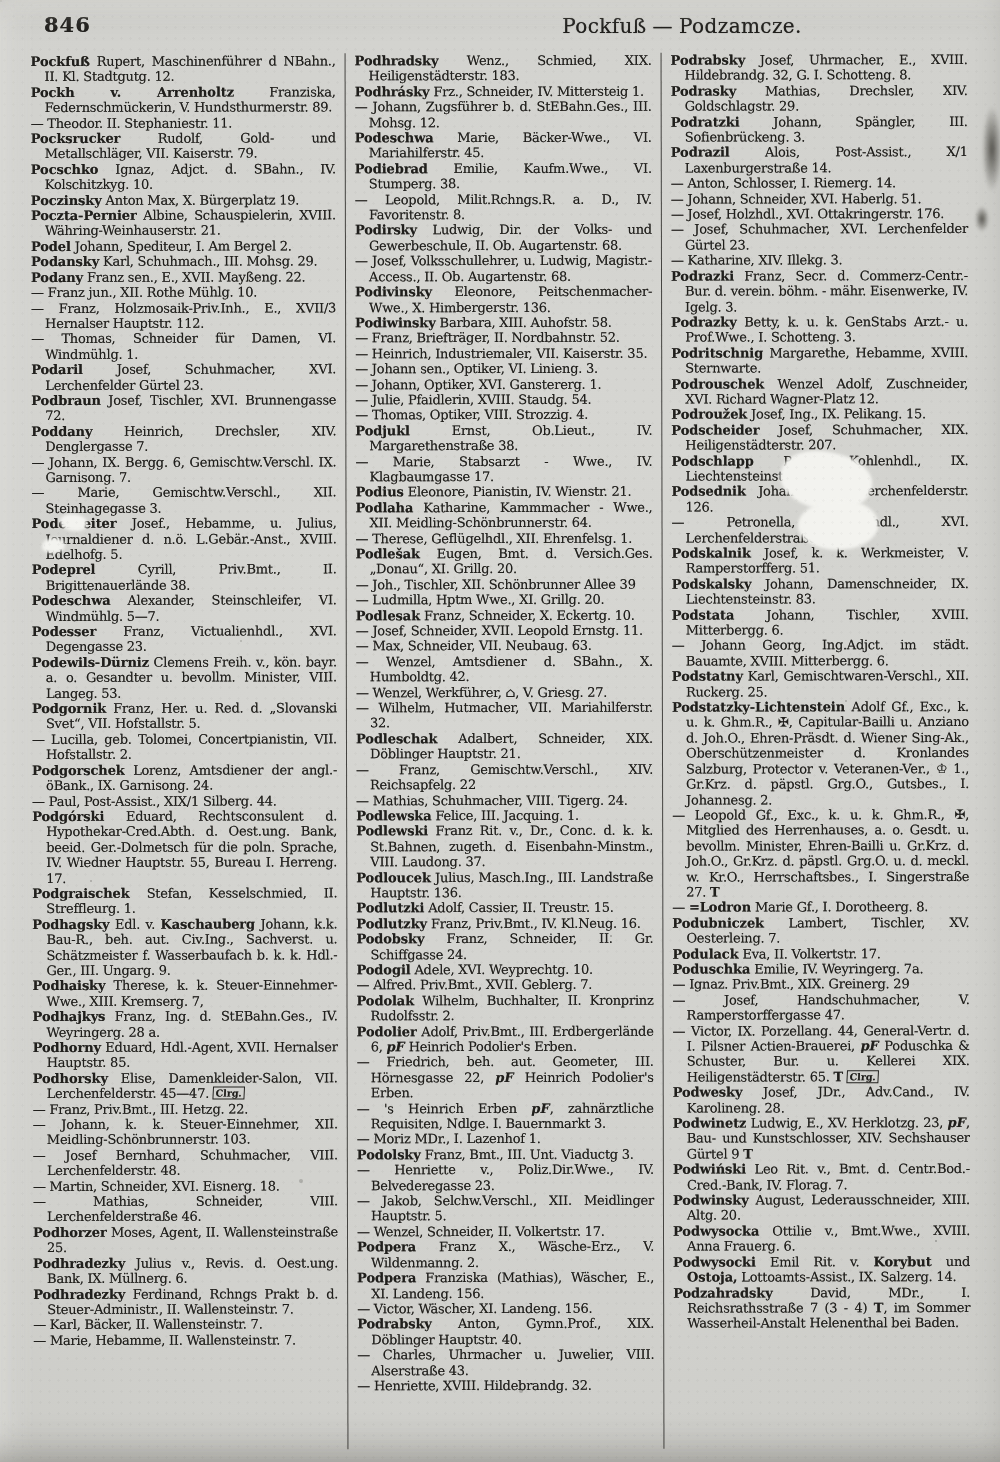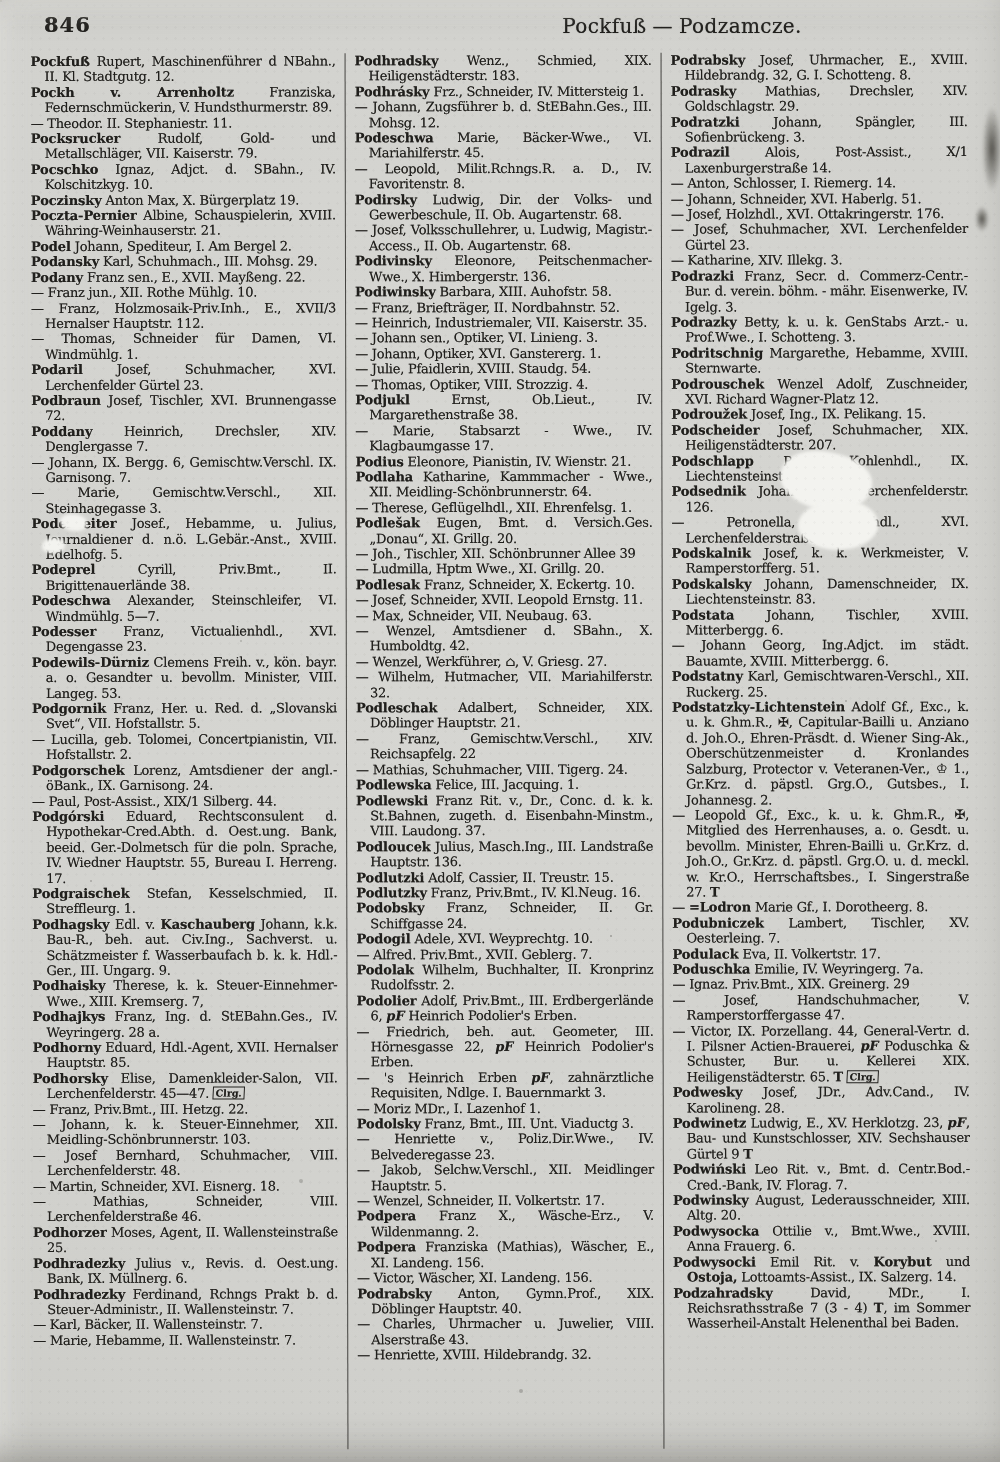--- a/index.html
+++ b/index.html
@@ -118,20 +118,21 @@
         <p class="entry"><b>Podhradezky</b> Julius v., Revis. d. Oest.ung. Bank, IX. Müllnerg. 6.</p>
         <p class="entry"><b>Podhradezky</b> Ferdinand, Rchngs Prakt b. d. Steuer-Administr., II. Wallensteinstr. 7.</p>
         <p class="entry">— Karl, Bäcker, II. Wallensteinstr. 7.</p>
         <p class="entry">— Marie, Hebamme, II. Wallensteinstr. 7.</p>
       </div>
     <div class="col">
         <p class="entry"><b>Podhradsky</b> Wenz., Schmied, XIX. Heiligenstädterstr. 183.</p>
         <p class="entry"><b>Podhrásky</b> Frz., Schneider, IV. Mittersteig 1.</p>
         <p class="entry">— Johann, Zugsführer b. d. StEBahn.Ges., III. Mohsg. 12.</p>
         <p class="entry"><b>Podeschwa</b> Marie, Bäcker-Wwe., VI. Mariahilferstr. 45.</p>
+        <p class="entry"><b>Podiebrad</b> Emilie, Kaufm.Wwe., VI. Stumperg. 38.</p>
         <p class="entry">— Leopold, Milit.Rchngs.R. a. D., IV. Favoritenstr. 8.</p>
         <p class="entry"><b>Podirsky</b> Ludwig, Dir. der Volks- und Gewerbeschule, II. Ob. Augartenstr. 68.</p>
         <p class="entry">— Josef, Volksschullehrer, u. Ludwig, Magistr.-Access., II. Ob. Augartenstr. 68.</p>
         <p class="entry"><b>Podivinsky</b> Eleonore, Peitschenmacher-Wwe., X. Himbergerstr. 136.</p>
         <p class="entry"><b>Podiwinsky</b> Barbara, XIII. Auhofstr. 58.</p>
         <p class="entry">— Franz, Briefträger, II. Nordbahnstr. 52.</p>
         <p class="entry">— Heinrich, Industriemaler, VII. Kaiserstr. 35.</p>
         <p class="entry">— Johann sen., Optiker, VI. Linieng. 3.</p>
         <p class="entry">— Johann, Optiker, XVI. Ganstererg. 1.</p>
         <p class="entry">— Julie, Pfaidlerin, XVIII. Staudg. 54.</p>

